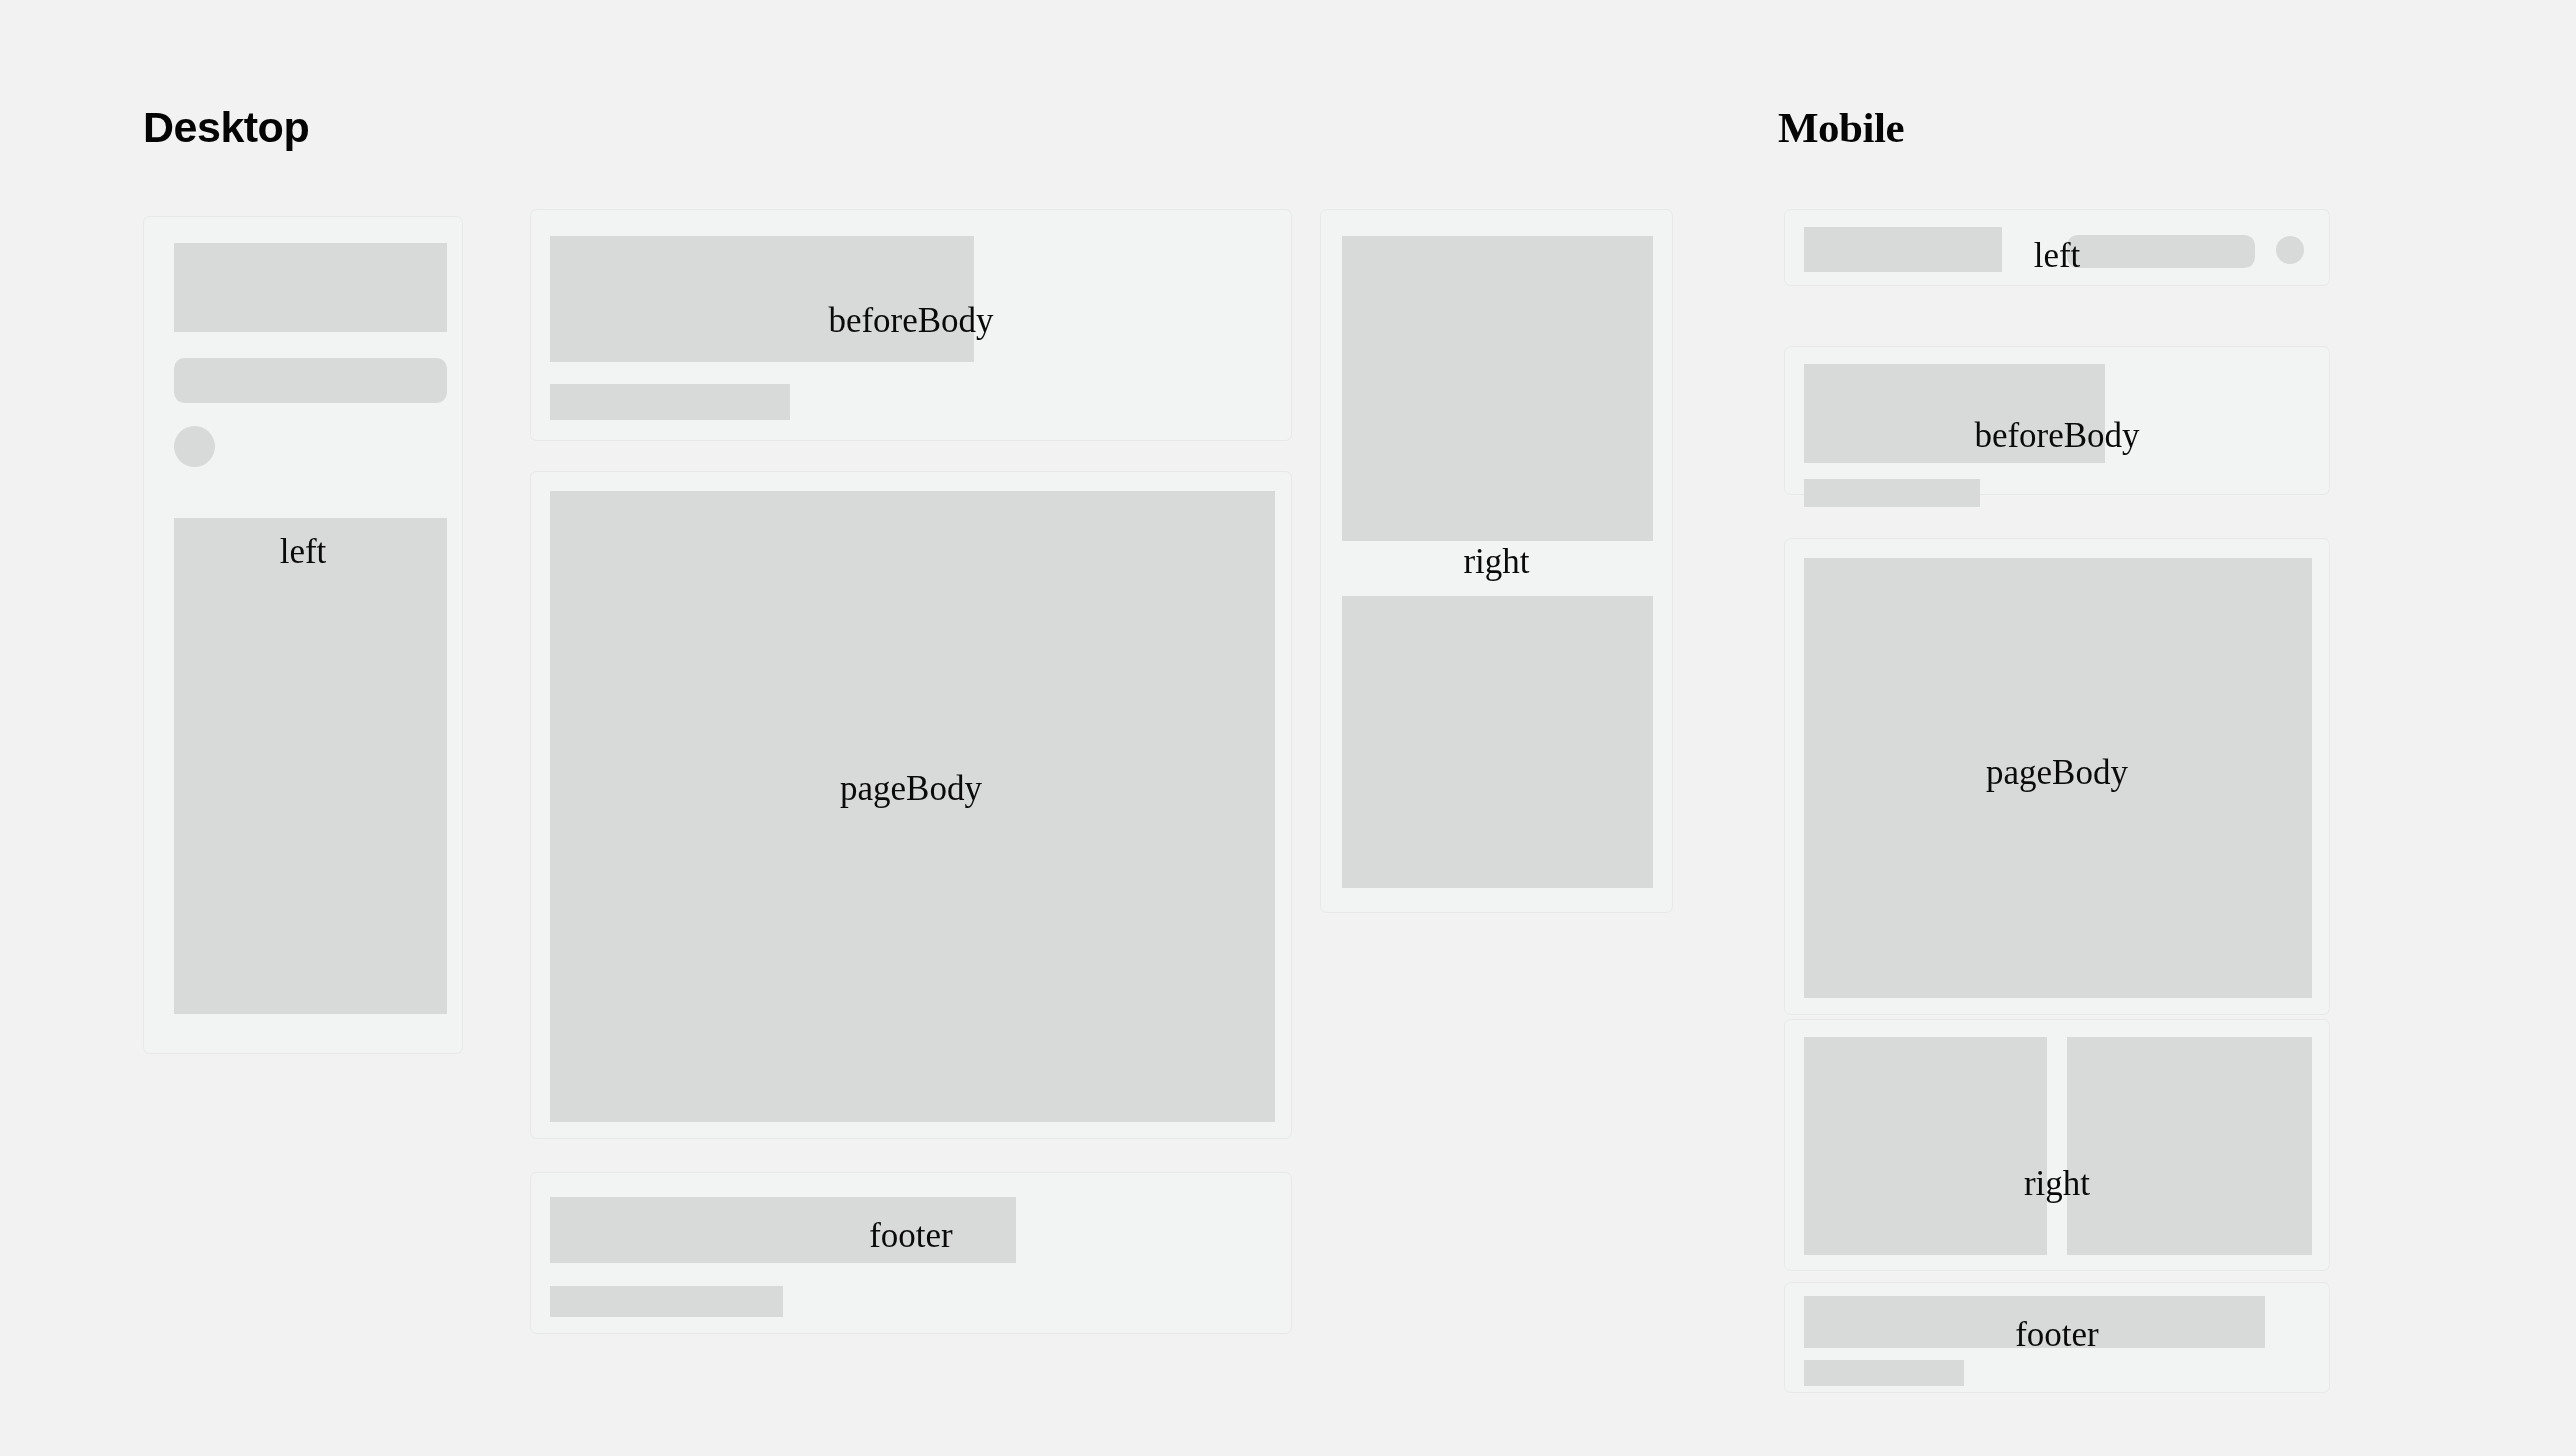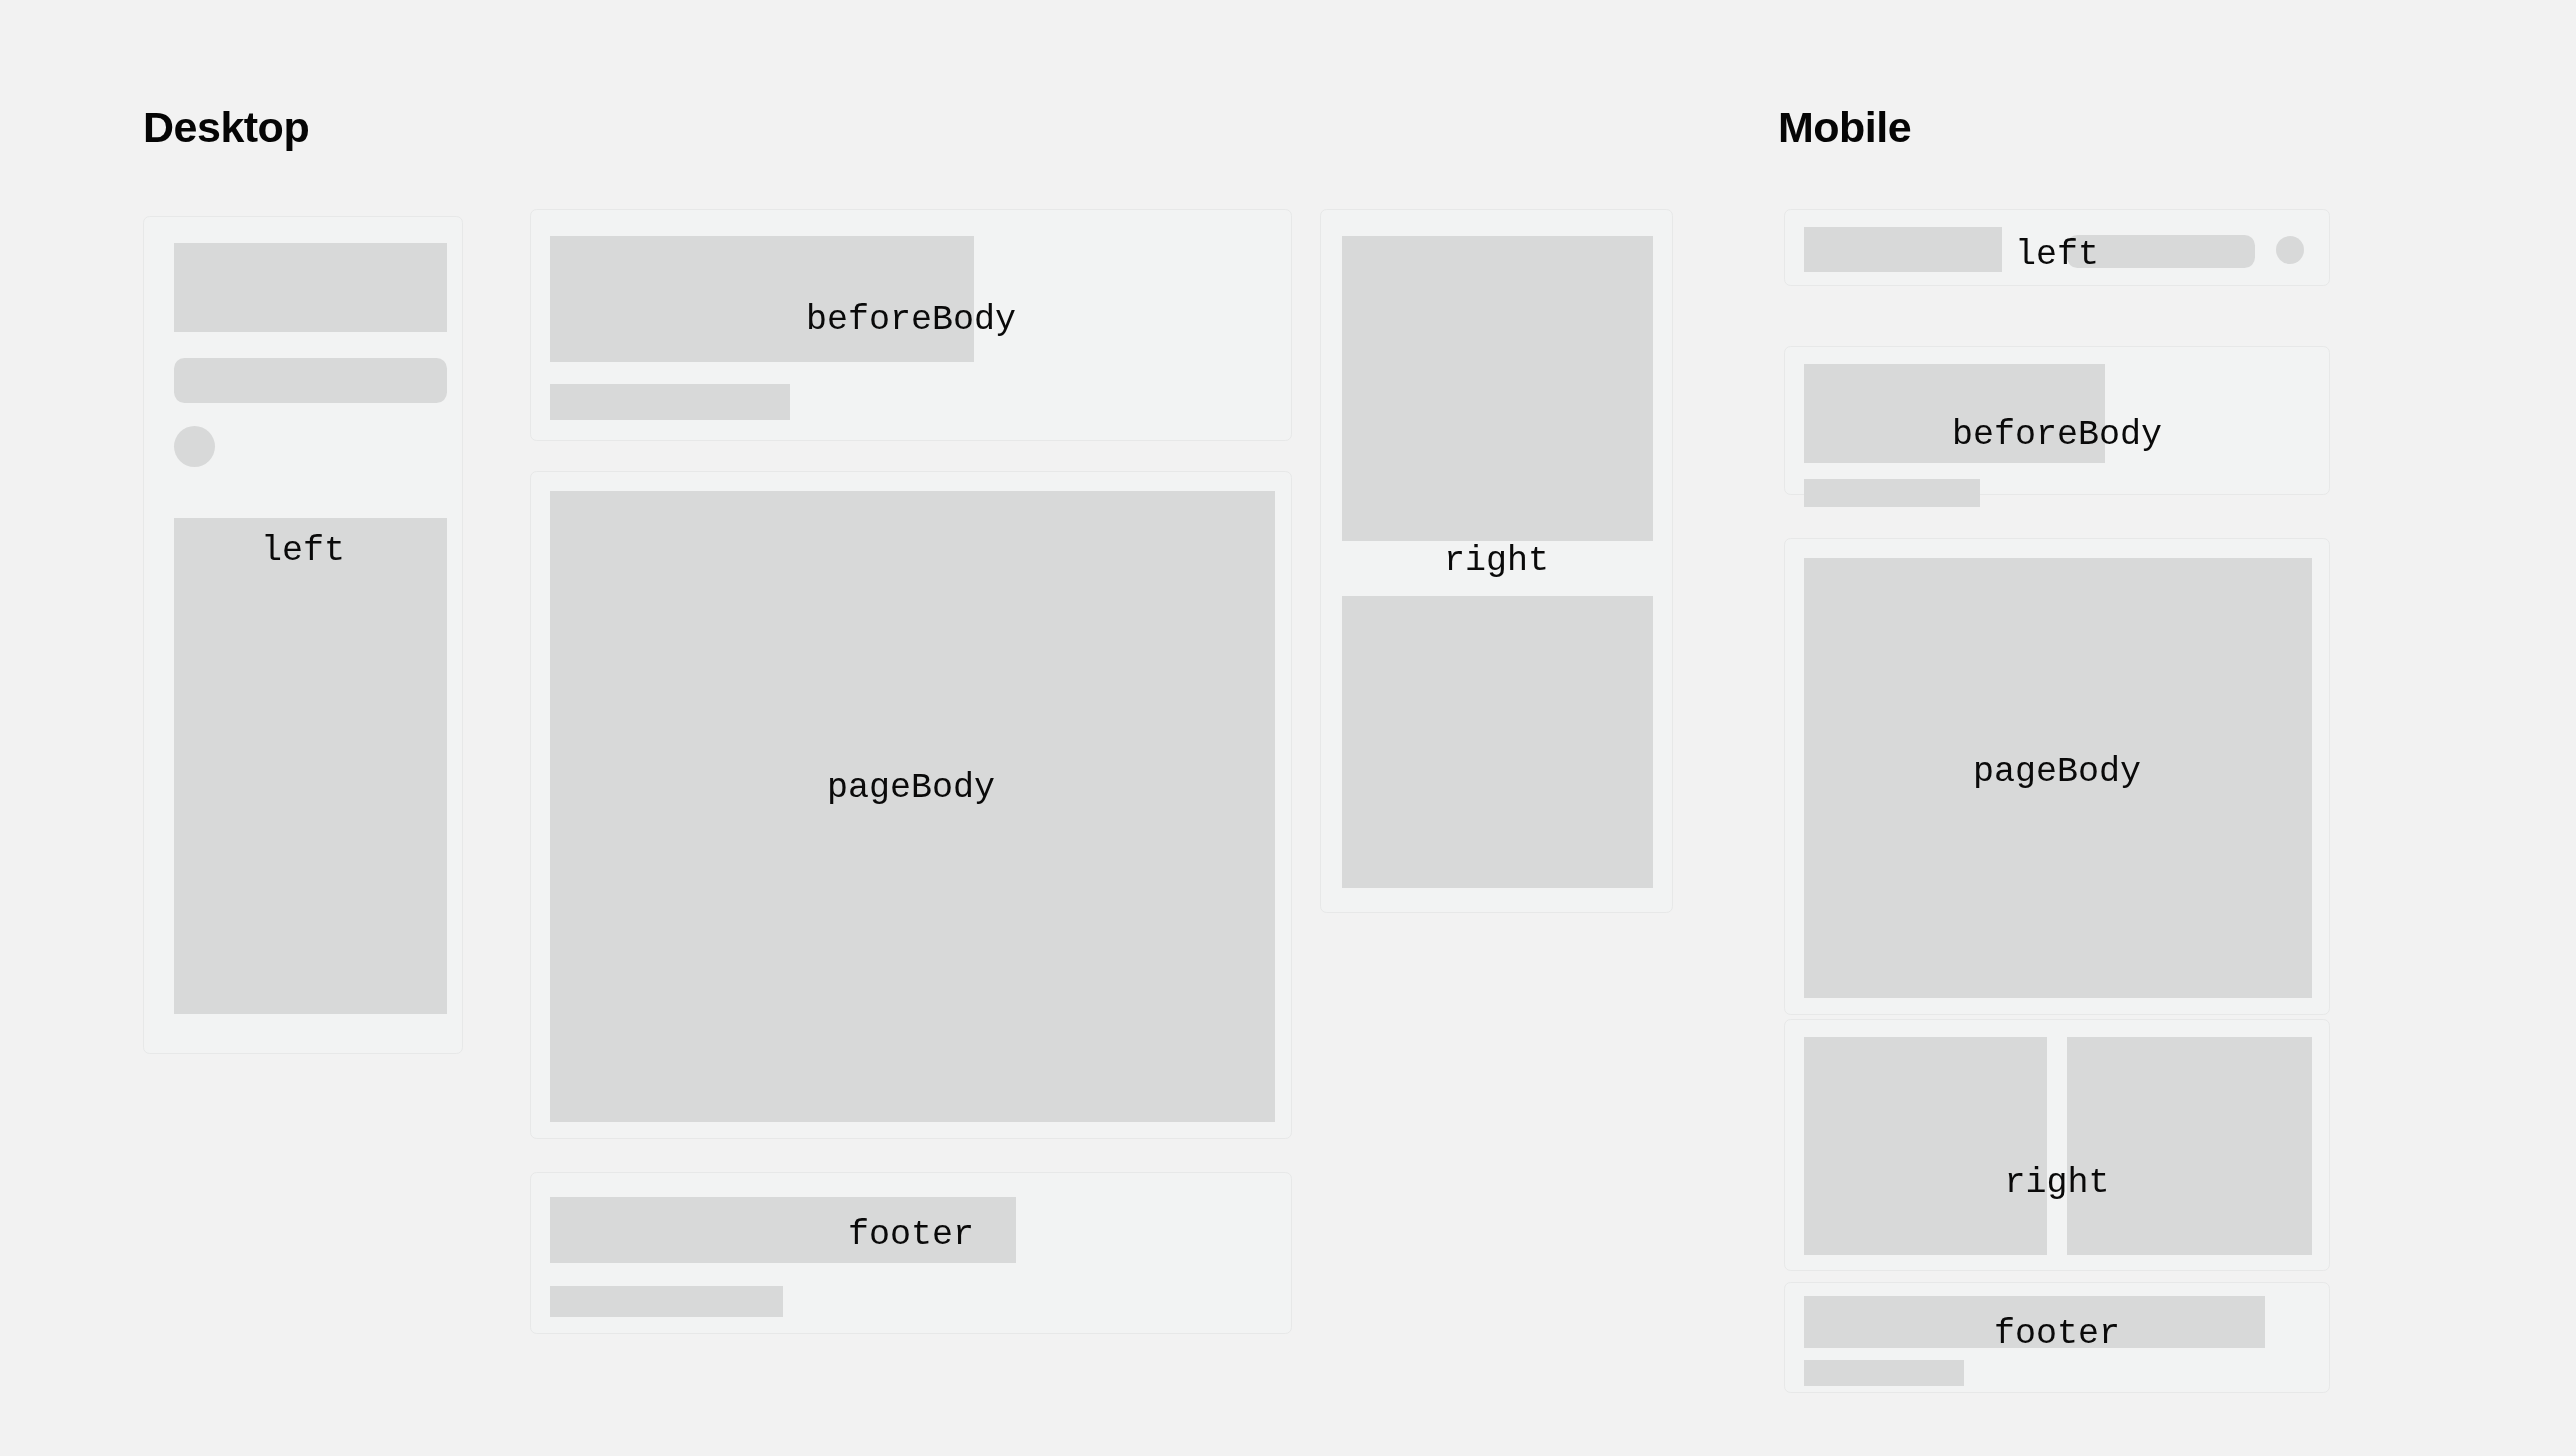--- a/index.html
+++ b/index.html
@@ -20,35 +20,35 @@
   .section-title {
     position: absolute;
     font-size: 43px;
     font-weight: 700;
     letter-spacing: -0.5px;
     color: #050505;
     line-height: 1;
     white-space: nowrap;
   }
   #desktop-title { left: 143px; top: 77px; }
-  #mobile-title  { left: 1778px; top: 77px; }
+  #mobile-title  { left: 1778px; top: 77px; font-family: Liberation Serif, serif; }
 
   
   .panel {
     position: absolute;
     background: #f2f3f3;
     border: 0.9px solid #e7e8e8;
     border-radius: 6.6px;
     box-sizing: border-box;
   }
   .region-label {
     position: absolute;
     left: 0;
     right: 0;
-    font-family: Liberation Mono, monospace;
+    font-family: Liberation Serif, serif;
     font-size: 35px;
     color: #0a0a0a;
     text-align: center;
     line-height: 1;
     white-space: nowrap;
     pointer-events: none;
   }
 
   
   .blk {

